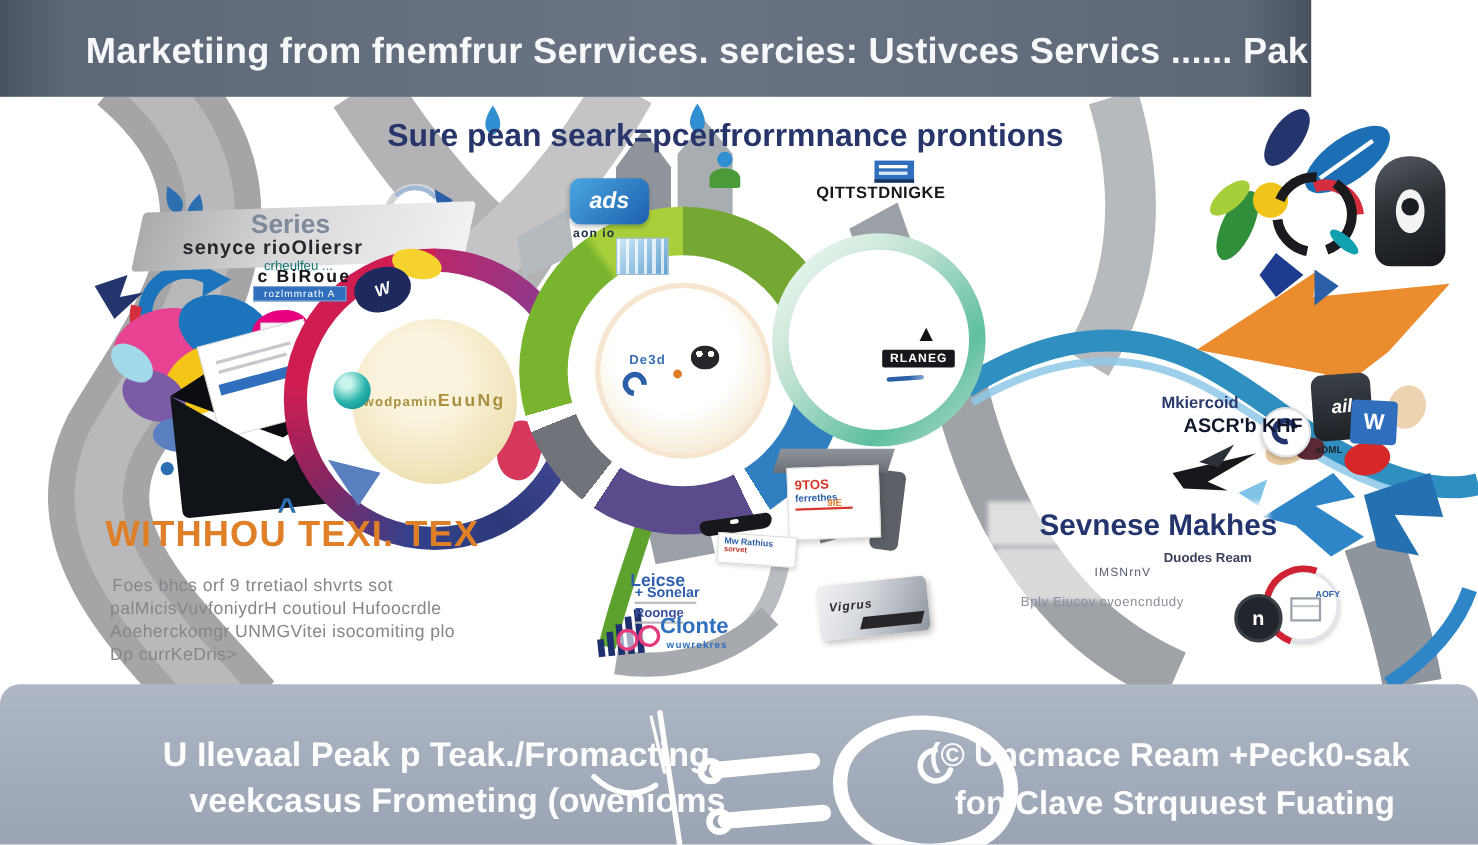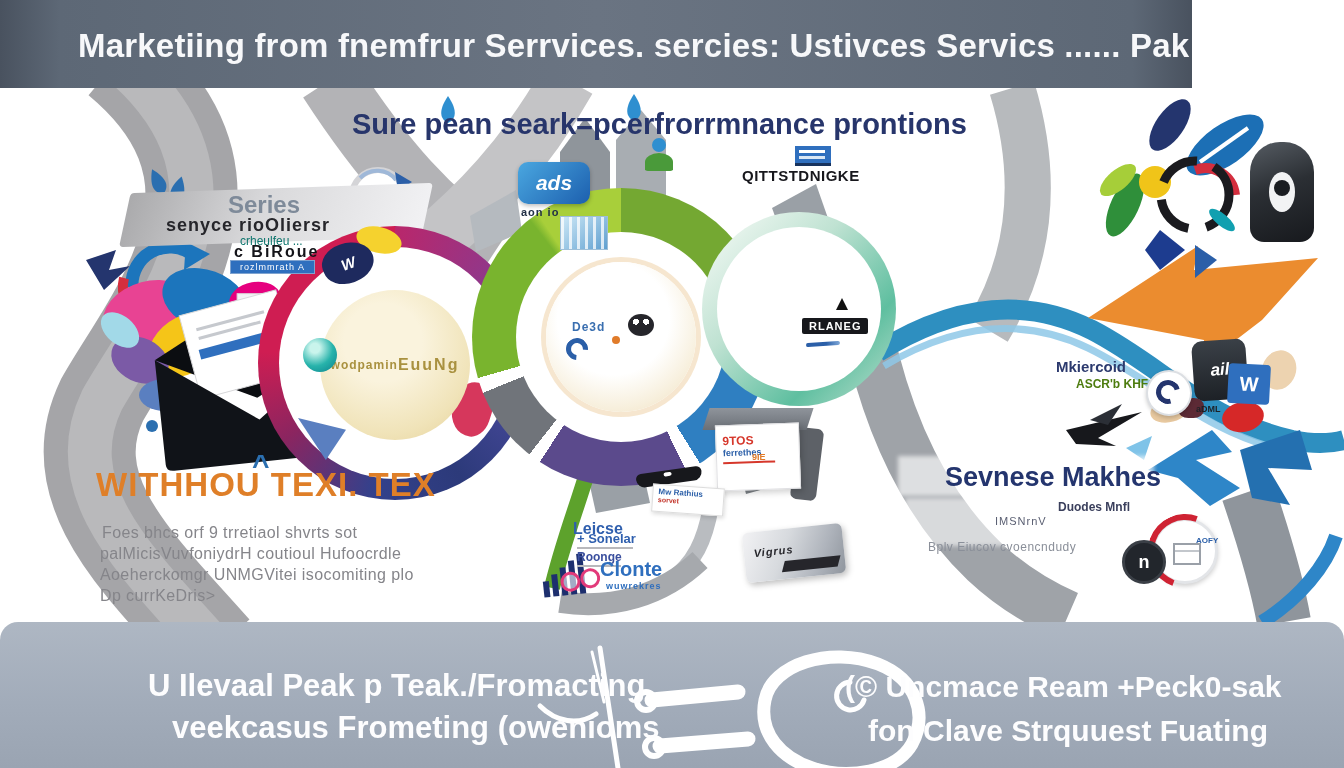--- a/index.html
+++ b/index.html
@@ -149,21 +149,21 @@
   .lb-bars i:nth-child(5){left:36px;height:40px;}
   .lb-glasses{left:560px;top:570px;width:40px;height:16px;z-index:6;transform:rotate(-10deg);}
   .lb-glasses::before,.lb-glasses::after{content:"";position:absolute;top:0;width:14px;height:14px;
      border:3px solid #e23a7a;border-radius:50%;background:rgba(255,255,255,.6);}
   .lb-glasses::before{left:0;} .lb-glasses::after{left:20px;}
 
   
   .fs1{left:898px;top:456px;width:256px;height:40px;background:rgba(255,255,255,.65);filter:blur(2px);z-index:4;}
   .fs2{left:905px;top:498px;width:225px;height:48px;background:rgba(255,255,255,.6);filter:blur(2px);z-index:4;}
   .r-small1{left:1056px;top:358px;font-size:15px;font-weight:bold;color:#2c3a6e;z-index:6;}
-  .r-small2{left:1076px;top:377px;font-size:12px;font-weight:bold;color:#4d7c0f;z-index:6;text-align:center;}
+  .r-small2{left:1076px;top:377px;font-size:18px;font-weight:bold;color:#0f172a;z-index:6;text-align:center;}
   .r-head{left:918px;top:462px;font-size:27px;font-weight:bold;color:#24356e;z-index:6;white-space:nowrap;margin-left:27px;}
   .r-sub1{left:1058px;top:500px;font-size:12px;font-weight:bold;color:#3a3f5c;z-index:6;}
   .r-sub2{left:995px;top:515px;font-size:11px;color:#5a5f72;z-index:6;letter-spacing:1px;}
   .r-cap{left:928px;top:540px;font-size:12px;color:#8a8f99;z-index:6;letter-spacing:.5px;}
   .tile-ail{left:1193px;top:340px;width:54px;height:60px;border-radius:10px;z-index:4;transform:rotate(-4deg);
      background:linear-gradient(#3a4047,#1d2126);color:#fff;font-size:17px;font-weight:bold;font-style:italic;
      display:flex;align-items:center;justify-content:center;}
   .tile-w{left:1228px;top:364px;width:42px;height:40px;background:#2f6fbe;border-radius:4px;z-index:5;
      transform:rotate(3deg);color:#fff;font-size:20px;font-weight:bold;display:flex;align-items:center;justify-content:center;}
   .tile-cap{left:1196px;top:404px;font-size:9px;font-weight:bold;color:#1d2126;z-index:6;}
@@ -396,21 +396,21 @@
   <div class="lb3">Roonge</div>
   <div class="lb3u"></div>
   <div class="lb4">Clonte</div>
   <div class="lb5">wuwrekres</div>
 
   <div class="fs1"></div>
   <div class="fs2"></div>
   <div class="r-small1">Mkiercoid</div>
   <div class="r-small2">ASCR'b KHF</div>
   <div class="r-head">Sevnese Makhes</div>
-  <div class="r-sub1">Duodes Mnfl</div>
+  <div class="r-sub1">Duodes Ream</div>
   <div class="r-sub2">IMSNrnV</div>
   <div class="r-cap">Bplv Eiucov cvoencndudy</div>
   <div class="hand2"></div>
   <div class="tile-ail">ail</div>
   <div class="tile-w">W</div>
   <div class="tile-cap">aDML</div>
   <div class="swirl-badge">
       <span class="swirl"></span>
     </div>
   <div class="hand1"></div>

